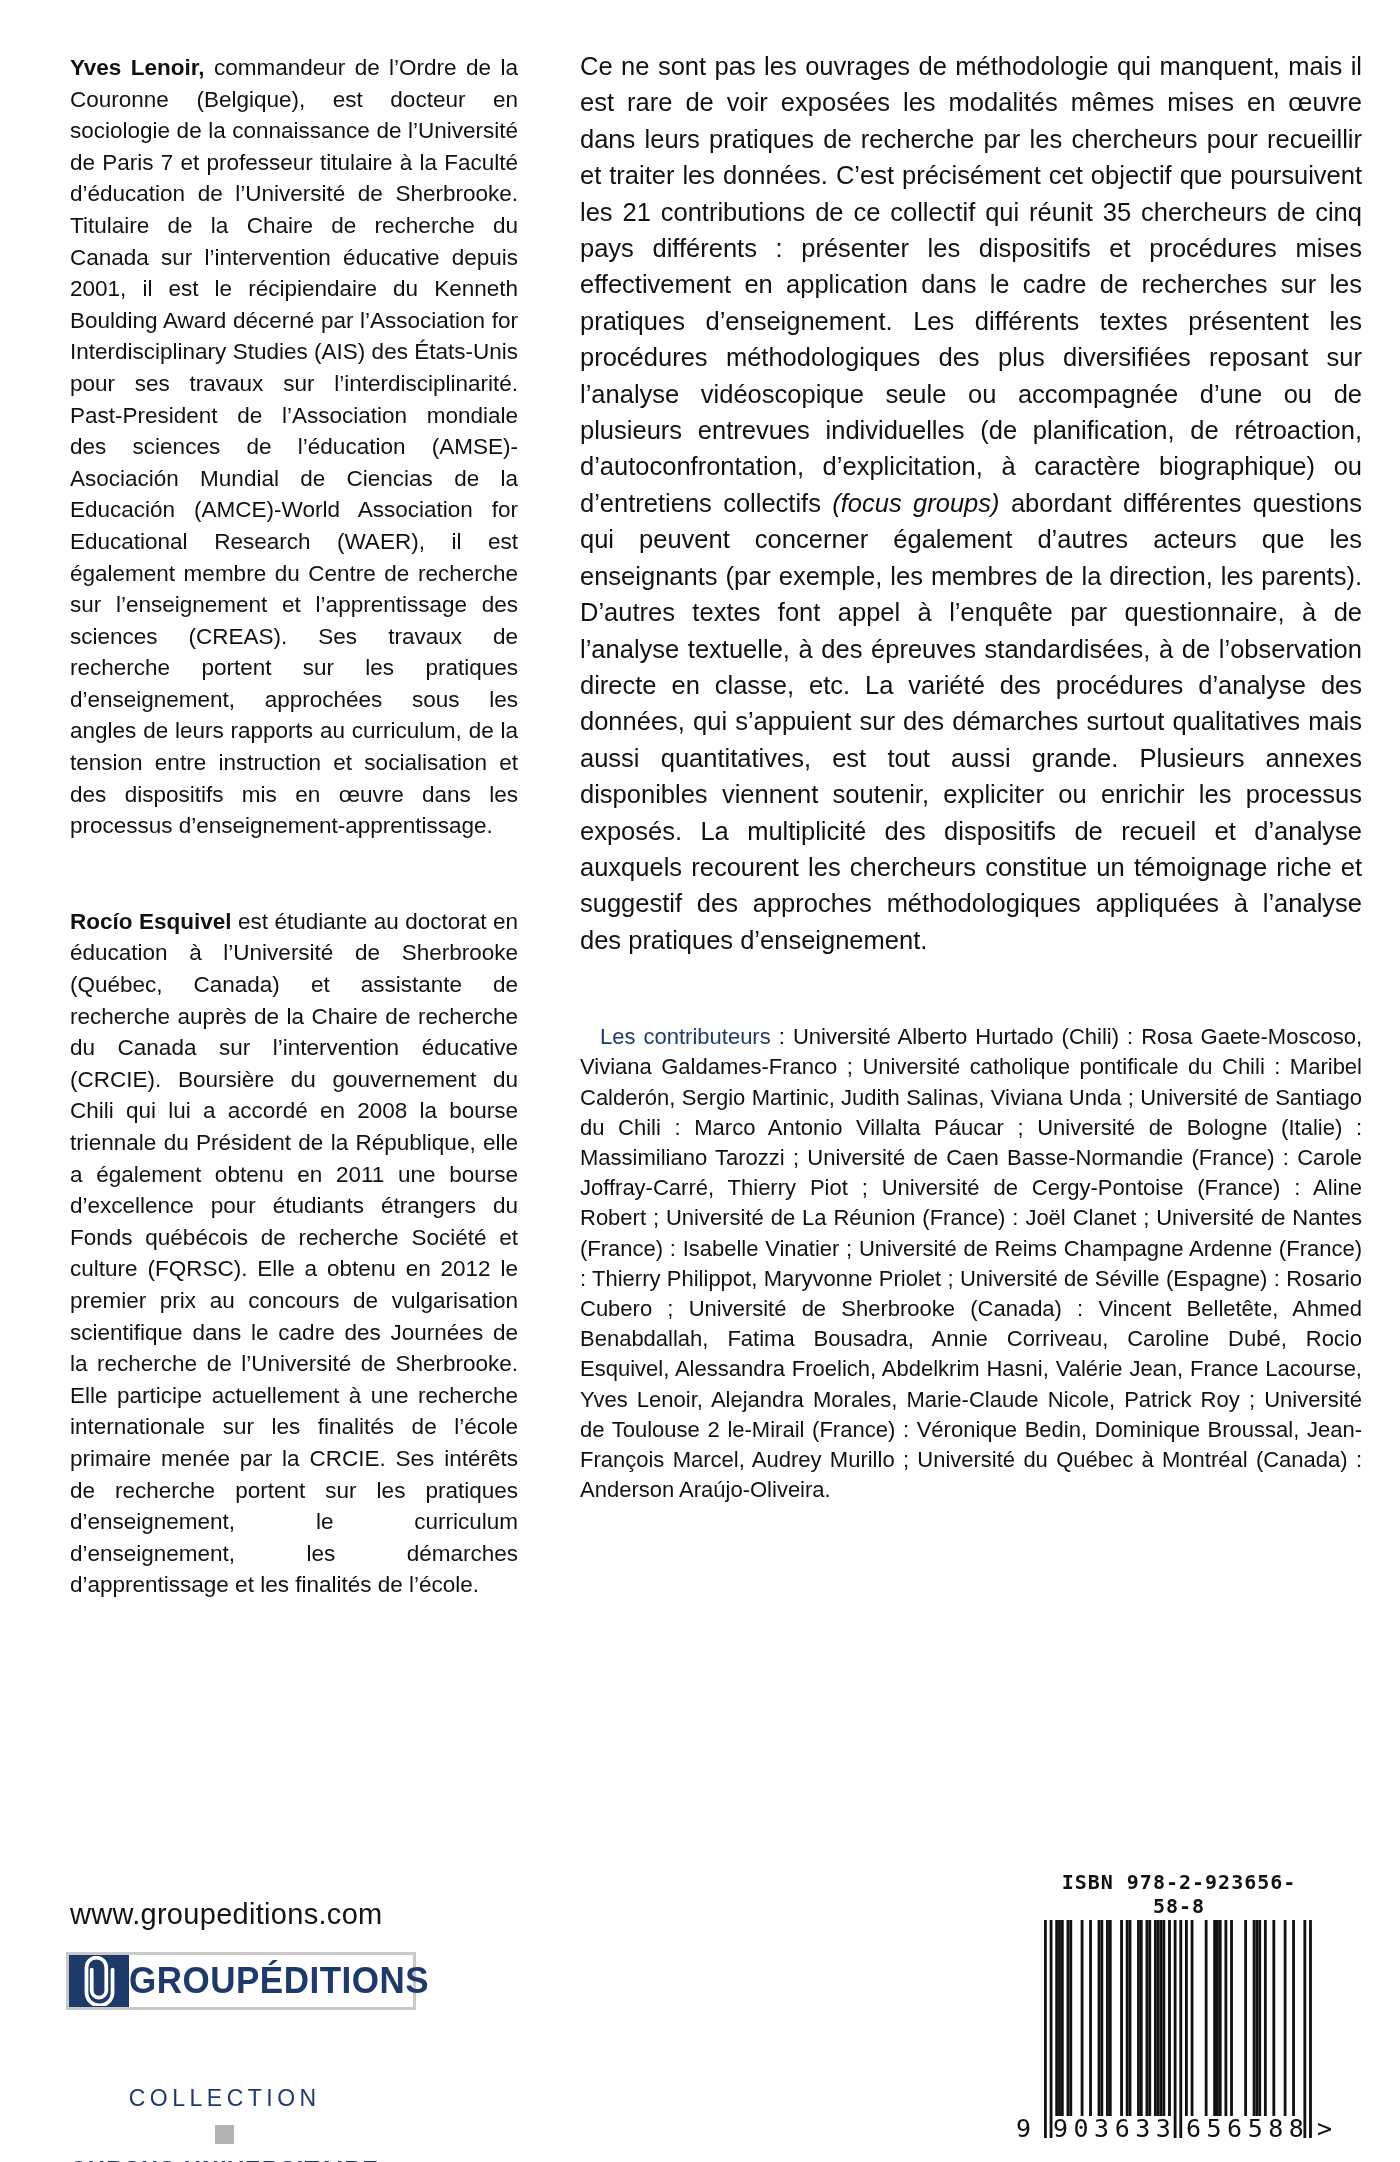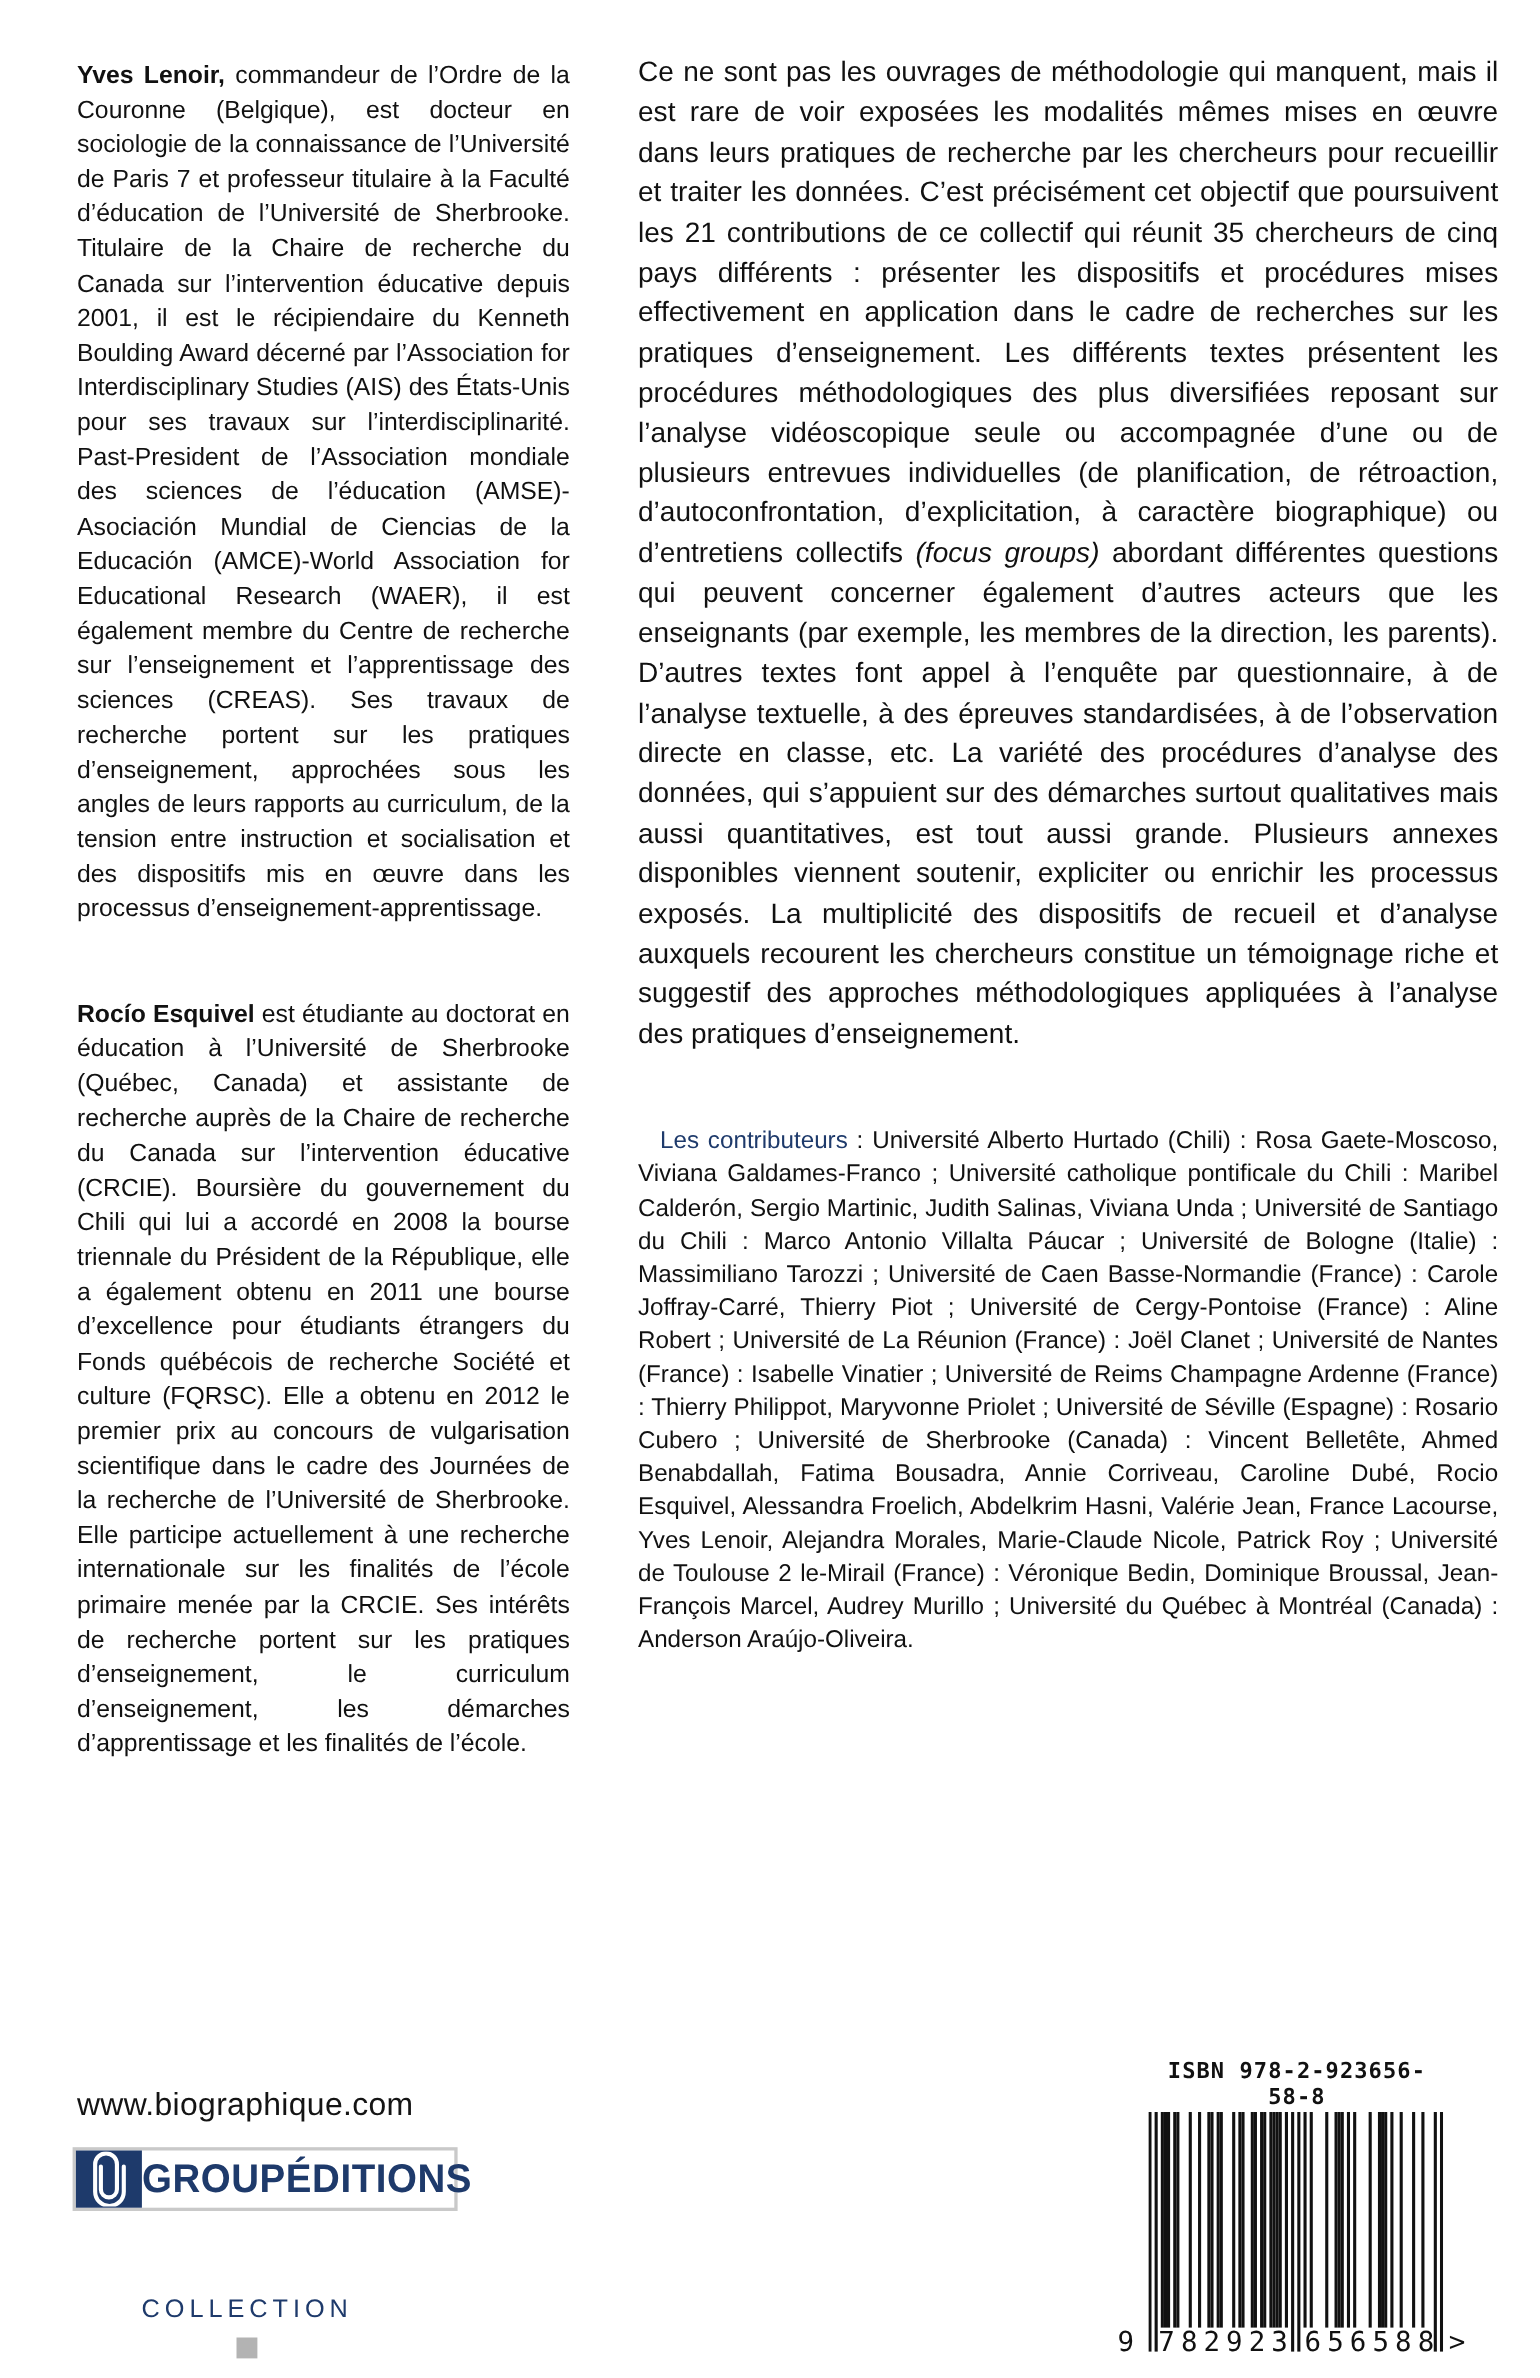--- a/index.html
+++ b/index.html
@@ -102,21 +102,21 @@
   <div class="left-column">
     <p class="bio"><b>Yves Lenoir,</b><span> commandeur de l’Ordre de la Couronne (Belgique), est docteur en sociologie de la connaissance de l’Université de Paris 7 et professeur titulaire à la Faculté d’éducation de l’Université de Sherbrooke. Titulaire de la Chaire de recherche du Canada sur l’intervention éducative depuis 2001, il est le récipiendaire du Kenneth Boulding Award décerné par l’Association for Interdisciplinary Studies (AIS) des États-Unis pour ses travaux sur l’interdisciplinarité. Past-President de l’Association mondiale des sciences de l’éducation (AMSE)-Asociación Mundial de Ciencias de la Educación (AMCE)-World Association for Educational Research (WAER), il est également membre du Centre de recherche sur l’enseignement et l’apprentissage des sciences (CREAS). Ses travaux de recherche portent sur les pratiques d’enseignement, approchées sous les angles de leurs rapports au curriculum, de la tension entre instruction et socialisation et des dispositifs mis en œuvre dans les processus d’enseignement-apprentissage.</span></p>
     <p class="bio"><b>Rocío Esquivel</b><span> est étudiante au doctorat en éducation à l’Université de Sherbrooke (Québec, Canada) et assistante de recherche auprès de la Chaire de recherche du Canada sur l’intervention éducative (CRCIE). Boursière du gouvernement du Chili qui lui a accordé en 2008 la bourse triennale du Président de la République, elle a également obtenu en 2011 une bourse d’excellence pour étudiants étrangers du Fonds québécois de recherche Société et culture (FQRSC). Elle a obtenu en 2012 le premier prix au concours de vulgarisation scientifique dans le cadre des Journées de la recherche de l’Université de Sherbrooke. Elle participe actuellement à une recherche internationale sur les finalités de l’école primaire menée par la CRCIE. Ses intérêts de recherche portent sur les pratiques d’enseignement, le curriculum d’enseignement, les démarches d’apprentissage et les finalités de l’école.</span></p>
   </div>
 
   <div class="right-column">
     <p class="summary"><span>Ce ne sont pas les ouvrages de méthodologie qui manquent, mais il est rare de voir exposées les modalités mêmes mises en œuvre dans leurs pratiques de recherche par les chercheurs pour recueillir et traiter les données. C’est précisément cet objectif que poursuivent les 21 contributions de ce collectif qui réunit 35 chercheurs de cinq pays différents : présenter les dispositifs et procédures mises effectivement en application dans le cadre de recherches sur les pratiques d’enseignement. Les différents textes présentent les procédures méthodologiques des plus diversifiées reposant sur l’analyse vidéoscopique seule ou accompagnée d’une ou de plusieurs entrevues individuelles (de planification, de rétroaction, d’autoconfrontation, d’explicitation, à caractère biographique) ou d’entretiens collectifs </span><em>(focus groups)</em><span> abordant différentes questions qui peuvent concerner également d’autres acteurs que les enseignants (par exemple, les membres de la direction, les parents). D’autres textes font appel à l’enquête par questionnaire, à de l’analyse textuelle, à des épreuves standardisées, à de l’observation directe en classe, etc. La variété des procédures d’analyse des données, qui s’appuient sur des démarches surtout qualitatives mais aussi quantitatives, est tout aussi grande. Plusieurs annexes disponibles viennent soutenir, expliciter ou enrichir les processus exposés. La multiplicité des dispositifs de recueil et d’analyse auxquels recourent les chercheurs constitue un témoignage riche et suggestif des approches méthodologiques appliquées à l’analyse des pratiques d’enseignement.</span></p>
     <p class="contributors"><span class="contrib-label">Les contributeurs</span><span> : Université Alberto Hurtado (Chili) : Rosa Gaete-Moscoso, Viviana Galdames-Franco ; Université catholique pontificale du Chili : Maribel Calderón, Sergio Martinic, Judith Salinas, Viviana Unda ; Université de Santiago du Chili : Marco Antonio Villalta Páucar ; Université de Bologne (Italie) : Massimiliano Tarozzi ; Université de Caen Basse-Normandie (France) : Carole Joffray-Carré, Thierry Piot ; Université de Cergy-Pontoise (France) : Aline Robert ; Université de La Réunion (France) : Joël Clanet ; Université de Nantes (France) : Isabelle Vinatier ; Université de Reims Champagne Ardenne (France) : Thierry Philippot, Maryvonne Priolet ; Université de Séville (Espagne) : Rosario Cubero ; Université de Sherbrooke (Canada) : Vincent Belletête, Ahmed Benabdallah, Fatima Bousadra, Annie Corriveau, Caroline Dubé, Rocio Esquivel, Alessandra Froelich, Abdelkrim Hasni, Valérie Jean, France Lacourse, Yves Lenoir, Alejandra Morales, Marie-Claude Nicole, Patrick Roy ; Université de Toulouse 2 le-Mirail (France) : Véronique Bedin, Dominique Broussal, Jean-François Marcel, Audrey Murillo ; Université du Québec à Montréal (Canada) : Anderson Araújo-Oliveira.</span></p>
   </div>
 
-  <div class="website">www.biographique.com</div>
+  <div class="website">www.groupeditions.com</div>
   <div class="isbn-line">ISBN 978-2-923656-58-8</div>
 
   <div class="logo-box">
     <div class="logo-mark">
       <svg width="38" height="50" viewBox="0 0 36 48" aria-hidden="true">
         <path d="M11 13 V33 a7 7 0 0 0 14 0 V11 a9.5 9.5 0 0 0 -19 0 V35 a12.5 12.5 0 0 0 25 0 V13" stroke="#ffffff" stroke-width="3.6" fill="none" stroke-linecap="round"></path>
       </svg>
     </div>
     <div class="logo-text">GROUPÉDITIONS</div>
   </div>
@@ -171,19 +171,19 @@
           <rect x="211.50" y="0" width="2.82" height="196" fill="#111"></rect>
           <rect x="214.32" y="0" width="2.82" height="196" fill="#111"></rect>
           <rect x="219.96" y="0" width="2.82" height="196" fill="#111"></rect>
           <rect x="228.42" y="0" width="2.82" height="196" fill="#111"></rect>
           <rect x="239.70" y="0" width="2.82" height="196" fill="#111"></rect>
           <rect x="248.16" y="0" width="2.82" height="196" fill="#111"></rect>
           <rect x="259.44" y="0" width="2.82" height="218" fill="#111"></rect>
           <rect x="265.08" y="0" width="2.82" height="218" fill="#111"></rect>
         </svg>
       <span class="bc-digit bc-d0">9</span>
-      <span class="bc-digit bc-d1">782923</span>
+      <span class="bc-digit bc-d1">903633</span>
       <span class="bc-digit bc-d2">656588</span>
       <span class="bc-digit bc-d3">&gt;</span>
     </div>
   </div>
 
 </div>
 
 </body></html>

